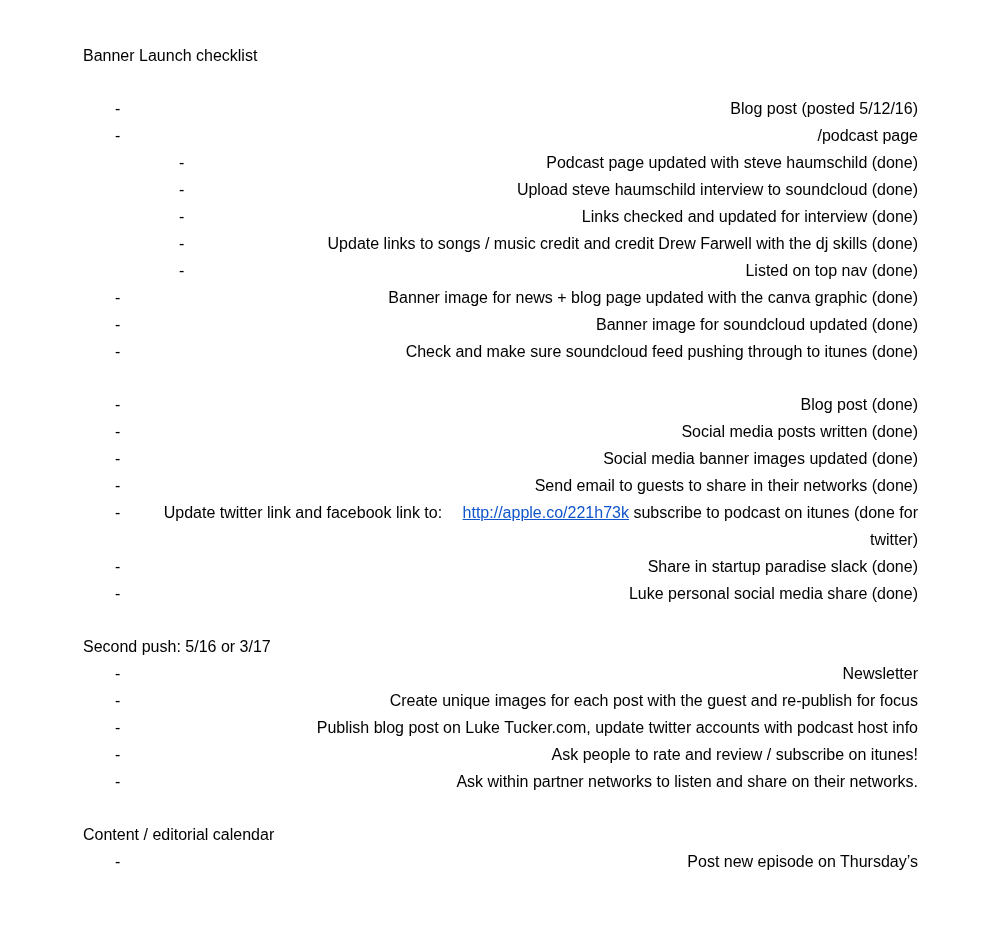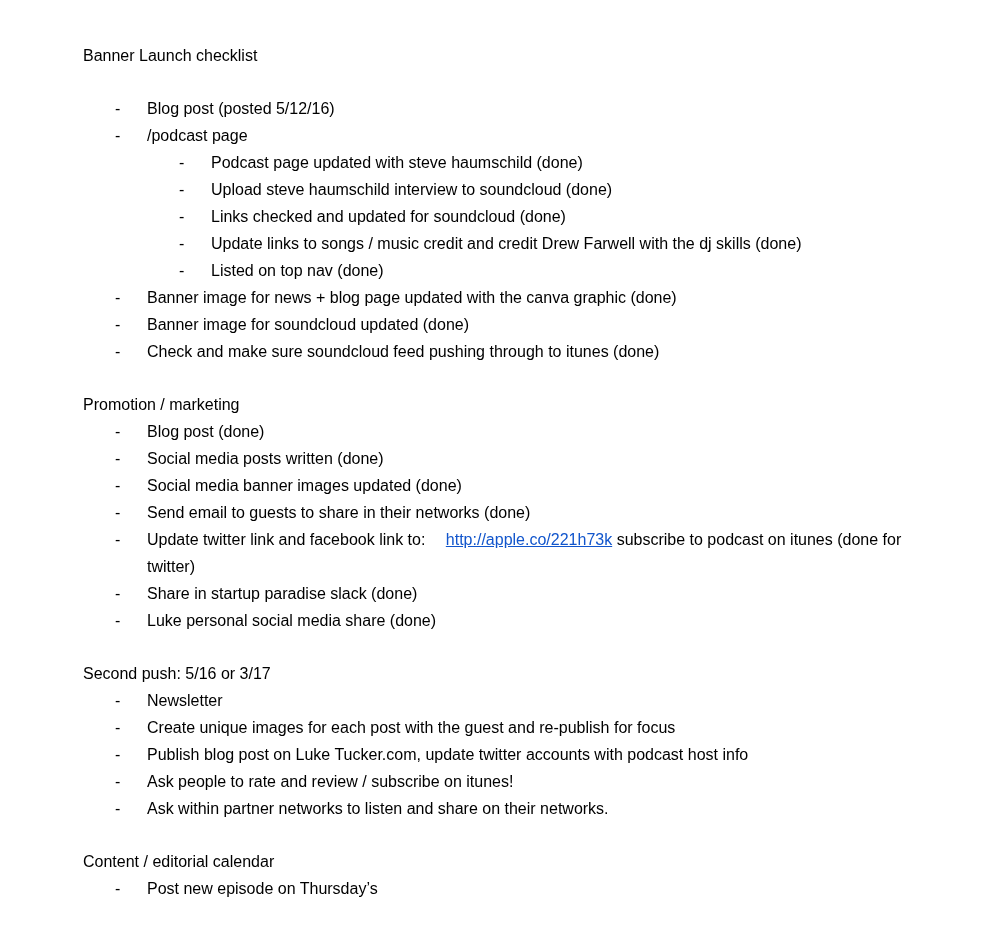--- a/index.html
+++ b/index.html
@@ -12,21 +12,21 @@
     font-size: 16px;
     line-height: 27px;
     color: #000000;
     background: #ffffff;
   }
   .para { margin: 0; }
   .item { display: flex; }
   .item.l1 { margin-left: 32px; }
   .item.l2 { margin-left: 96px; }
   .dash { flex: 0 0 32px; }
-  .txt  { flex: 1 1 auto; }
+  .txt  { flex: 1 1 auto; text-align: right; }
   .blank { height: 26px; }
   a.link { color: #1155cc; text-decoration: underline; cursor: pointer; margin-left: 16px; }
 </style>
 </head>
 <body>
 
 <div class="page">
 
   <p class="para">Banner Launch checklist</p>
   <div class="blank"></div>
@@ -43,21 +43,21 @@
   <div class="item l2">
     <span class="dash">-</span>
     <span class="txt">Podcast page updated with steve haumschild (done)</span>
   </div>
   <div class="item l2">
     <span class="dash">-</span>
     <span class="txt">Upload steve haumschild interview to soundcloud (done)</span>
   </div>
   <div class="item l2">
     <span class="dash">-</span>
-    <span class="txt">Links checked and updated for soundcloud (done)</span>
+    <span class="txt">Links checked and updated for interview (done)</span>
   </div>
   <div class="item l2">
     <span class="dash">-</span>
     <span class="txt">Update links to songs / music credit and credit Drew Farwell with the dj skills (done)</span>
   </div>
   <div class="item l2">
     <span class="dash">-</span>
     <span class="txt">Listed on top nav (done)</span>
   </div>
 
@@ -69,21 +69,20 @@
     <span class="dash">-</span>
     <span class="txt">Banner image for soundcloud updated (done)</span>
   </div>
   <div class="item l1">
     <span class="dash">-</span>
     <span class="txt">Check and make sure soundcloud feed pushing through to itunes (done)</span>
   </div>
 
   <div class="blank"></div>
 
-  <p class="para">Promotion / marketing</p>
 
   <div class="item l1">
     <span class="dash">-</span>
     <span class="txt">Blog post (done)</span>
   </div>
   <div class="item l1">
     <span class="dash">-</span>
     <span class="txt">Social media posts written (done)</span>
   </div>
   <div class="item l1">

